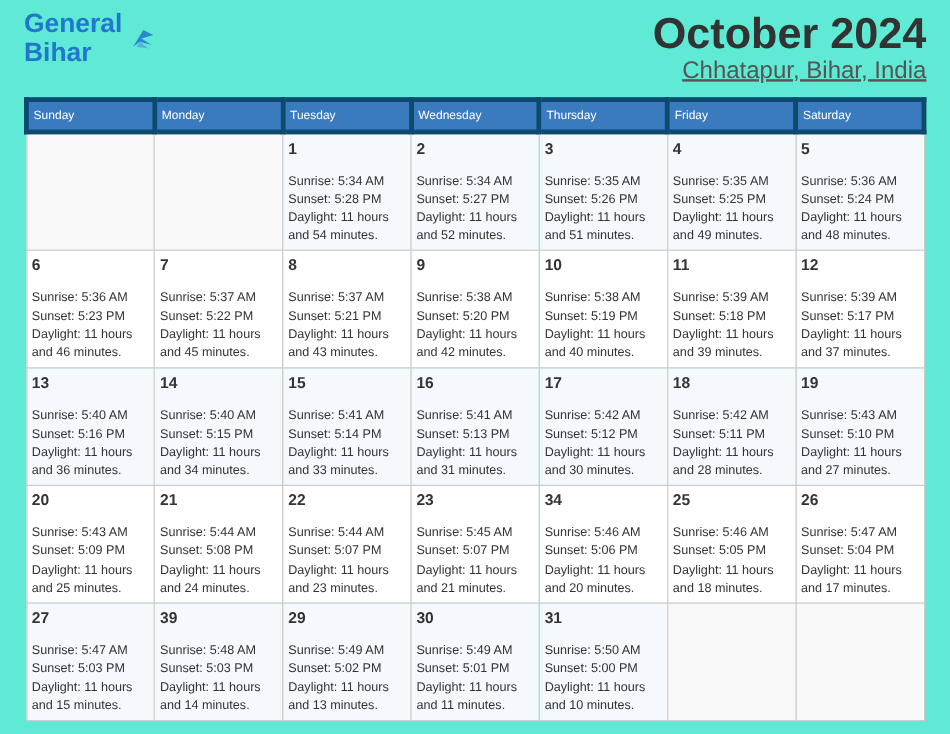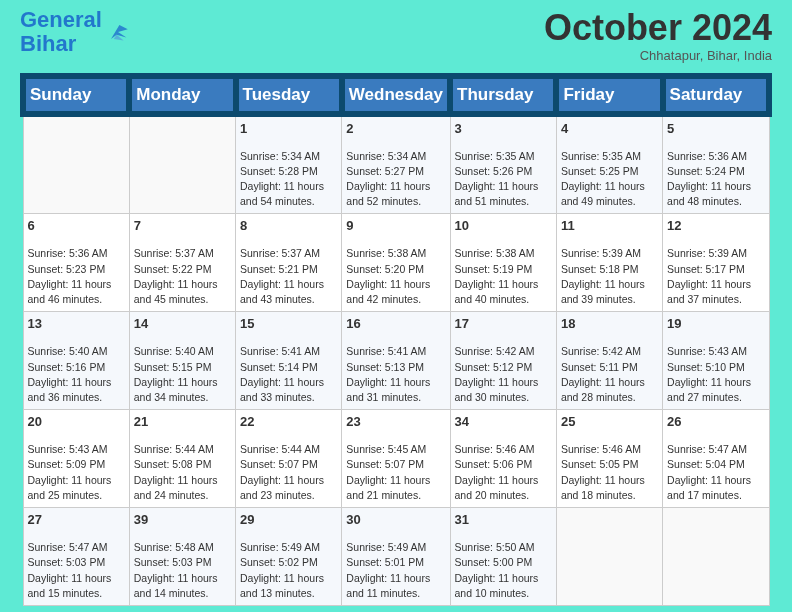--- a/index.html
+++ b/index.html
@@ -35,36 +35,37 @@
       text-align: right;
     }
     .main-title {
       font-size: 36px;
       font-weight: bold;
       color: #333;
       line-height: 1.1;
       margin-left: 34px;
     }
     .sub-title {
-      font-size: 13px;
+      font-size: 20px;
       color: #555;
+      text-decoration: underline;
     }
     table {
       width: 100%;
       border-collapse: collapse;
       font-size: 11px;
     }
     thead tr th {
       background: #3a7bbf;
       color: #fff;
-      font-size: 17px;
-      font-weight: bold;
+      font-size: 10px;
+      font-weight: normal;
       padding: 6px 4px;
       text-align: left;
-      border: 6px solid #0c4a6e;
+      border: 4px solid #0c4a6e;
     }
     tbody tr td {
       border: 1px solid #ccc;
       vertical-align: top;
       padding: 4px 4px;
       color: #333;
       background: #fff;
       min-height: 70px;
       width: calc(100% / 7);
     }

